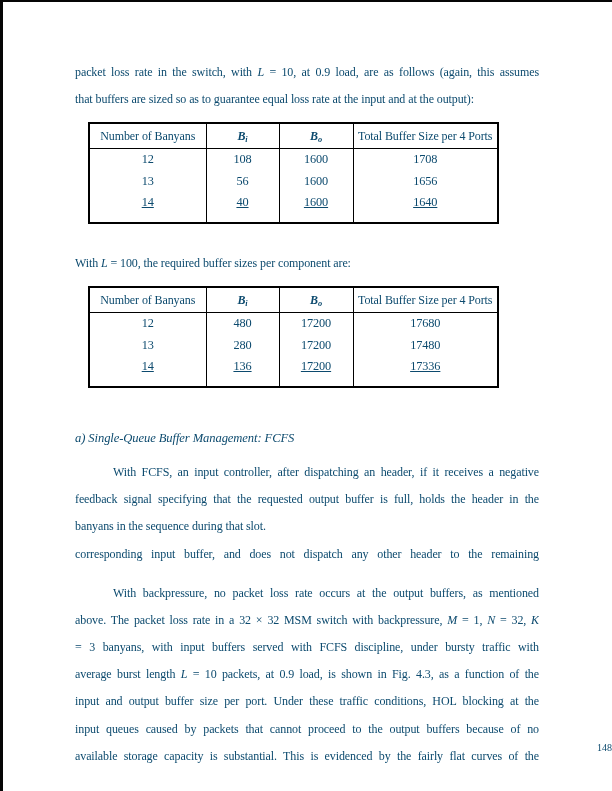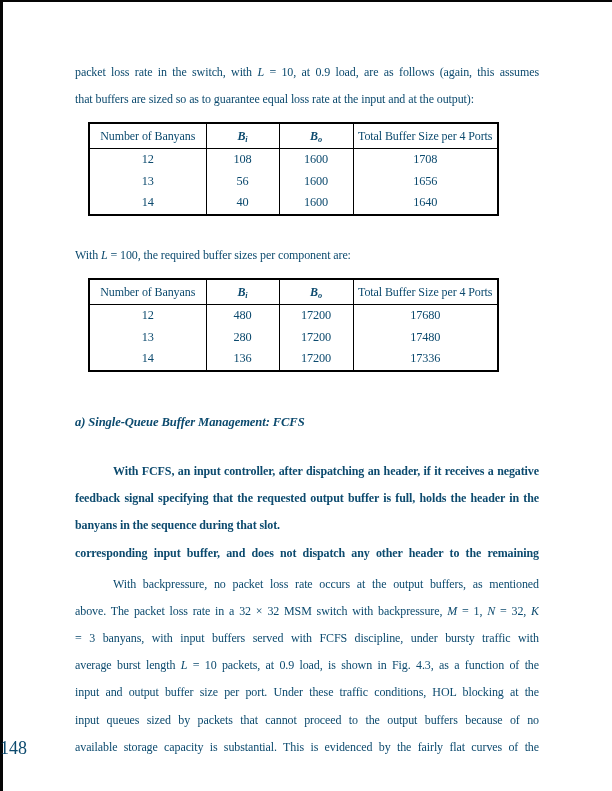--- a/index.html
+++ b/index.html
@@ -29,31 +29,31 @@
   .buffer-table th{
     font-weight:normal;text-align:center;padding:5px 2px 4px 2px;
     border-bottom:1.5px solid #000;border-right:1px solid #000;font-size:12px;
   }
   .buffer-table th:last-child{border-right:none;}
   .buffer-table td{
     text-align:center;border-right:1px solid #000;padding:0 2px;line-height:21.5px;
   }
   .buffer-table td:last-child{border-right:none;}
   .buffer-table tbody tr:first-child td{}
-  .buffer-table tbody tr:last-child td{}
+  .buffer-table tbody tr:last-child td{padding-bottom:8px;text-decoration:underline;}
   .p-l100{margin-top:26px;}
   .subheading{
-    margin:37px 0 0 0;font-style:italic;font-weight:bold;
+    margin:37px 0 0 0;font-style:italic;font-weight:normal;
     font-size:12.6px;line-height:27.2px;height:27.2px;
   }
-  .p-fcfs{margin-top:22px;font-weight:bold;}
-  .p-back{margin-top:4px;}
+  .p-fcfs{margin-top:7px;}
+  .p-back{margin-top:12px;}
   .page-number{
-    position:absolute;top:740px;left:0;width:612px;text-align:left;
-    font-size:18px;line-height:16px;
+    position:absolute;top:740px;left:0;width:612px;text-align:right;
+    font-size:10px;line-height:16px;
   }
 </style>
 </head>
 <body>
 
 <div class="page">
   <div class="scan-edge-left"></div>
   <div class="scan-edge-top"></div>
 
   <div class="content">
@@ -148,19 +148,19 @@
         <div class="tline"><span>banyans in the sequence during that slot.</span></div>
         <div class="tline j"><span>corresponding input buffer, and does not dispatch any other header to the remaining</span></div>
       </div>
 
     <div class="paragraph p-back">
         <div class="tline j ind"><span>With backpressure, no packet loss rate occurs at the output buffers, as mentioned</span></div>
         <div class="tline j"><span>above. The packet loss rate in a 32 × 32 MSM switch with backpressure, </span><span style="font-style: italic;">M</span><span> = 1, </span><span style="font-style: italic;">N</span><span> = 32, </span><span style="font-style: italic;">K</span></div>
         <div class="tline j"><span>= 3 banyans, with input buffers served with FCFS discipline, under bursty traffic with</span></div>
         <div class="tline j"><span>average burst length </span><span style="font-style: italic;">L</span><span> = 10 packets, at 0.9 load, is shown in Fig. 4.3, as a function of the</span></div>
         <div class="tline j"><span>input and output buffer size per port. Under these traffic conditions, HOL blocking at the</span></div>
-        <div class="tline j"><span>input queues sized by packets that cannot proceed to the output buffers because of no</span></div>
+        <div class="tline j"><span>input queues caused by packets that cannot proceed to the output buffers because of no</span></div>
         <div class="tline j"><span>available storage capacity is substantial. This is evidenced by the fairly flat curves of the</span></div>
       </div>
   </div>
 
   <div class="page-number">148</div>
 </div>
 
 </body></html>

